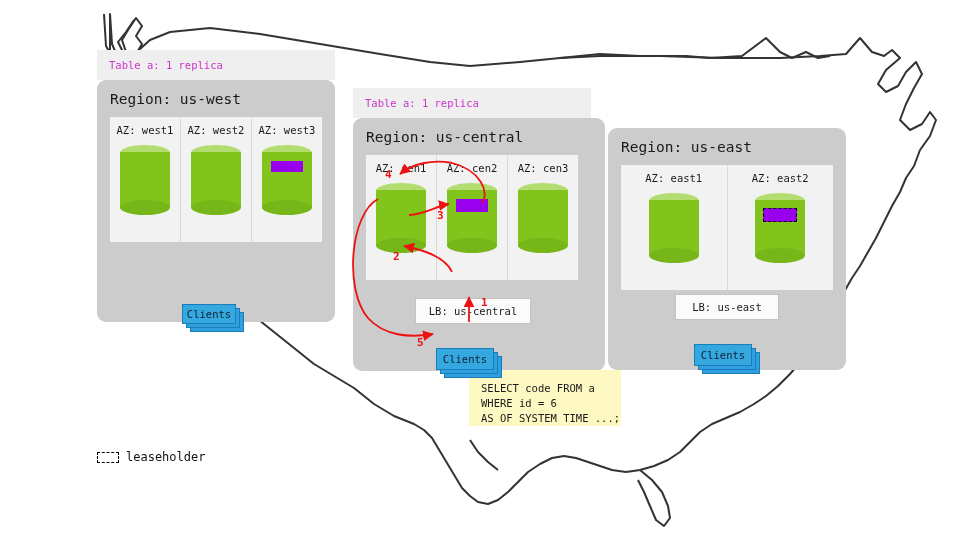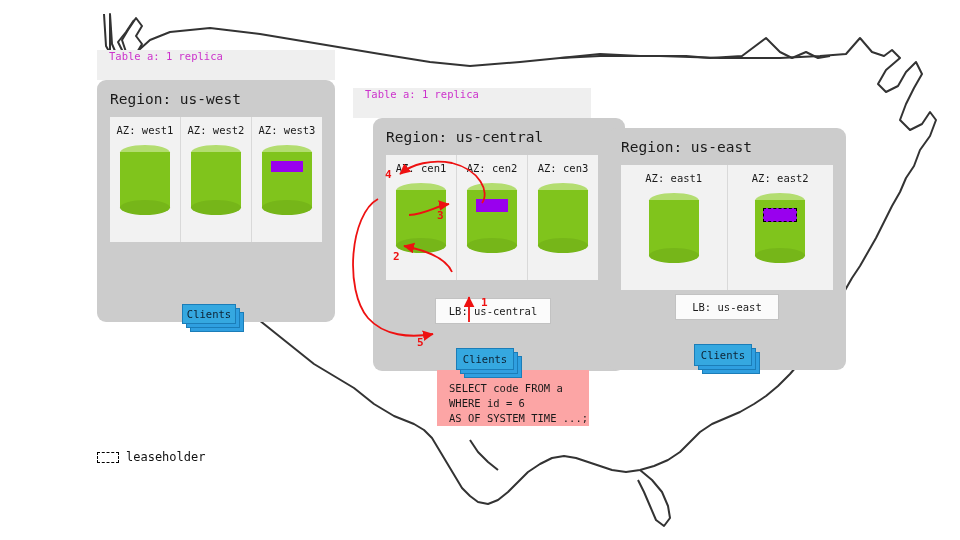--- a/index.html
+++ b/index.html
@@ -9,21 +9,21 @@
     position:relative;
   }
   #stage{position:absolute;left:0;top:0;width:960px;height:540px;}
 
   .map-layer{position:absolute;left:0;top:0;width:960px;height:540px;pointer-events:none;}
 
   
   .region{position:absolute;}
   .region-head{
     background:#efefef;box-sizing:border-box;
-    display:flex;align-items:flex-start;padding-left:12px;
+    display:flex;align-items:center;padding-left:12px;
   }
   .region-head-text{color:#cc33cc;font-size:10.5px;white-space:nowrap;}
   .region-body{background:#cccccc;box-sizing:border-box;position:relative;border-radius:9px;}
   .region-title{
     position:absolute;left:13px;top:11px;font-size:14.5px;color:#1a1a1a;white-space:nowrap;
   }
   .az-strip{position:absolute;background:#f2f2f2;box-sizing:border-box;display:flex;}
   .az{
     flex:1 1 0;box-sizing:border-box;position:relative;
     border-right:1px solid #d9d9d9;
@@ -57,23 +57,23 @@
   
   .clients{position:absolute;z-index:6;}
   .clients .sh{position:absolute;background:#2f9fe0;border:1px solid #1b7db8;box-sizing:border-box;}
   .clients .front{
     position:absolute;left:0;top:0;background:#35a8e0;border:1px solid #1b7db8;box-sizing:border-box;
     display:flex;align-items:center;justify-content:center;
     font-size:10.5px;color:#0d2233;white-space:nowrap;
   }
   
   .sqlbox{
-    position:absolute;background:#fca5a5;box-sizing:border-box;
+    position:absolute;background:#fef9c3;box-sizing:border-box;
     padding:11px 0 11px 12px;font-size:10.5px;color:#1a1a1a;line-height:15px;
-    white-space:pre;z-index:5;
+    white-space:pre;z-index:5;margin-left:32px;
   }
   
   .legend{position:absolute;display:flex;align-items:center;z-index:7;}
   .legend-swatch{
     width:22px;height:11px;border:1.6px dashed #000;box-sizing:border-box;background:#ffffff;
   }
   .legend-text{font-size:12px;color:#111;margin-left:7px;white-space:nowrap;}
 
   .arrow-layer{position:absolute;left:0;top:0;width:960px;height:540px;pointer-events:none;z-index:8;}
   .arrow-num{
@@ -166,21 +166,21 @@
         <div class="sh" style="left:4px;top:4px;width:54px;height:20px;"></div>
         <div class="front" style="width:54px;height:20px;">Clients</div>
       </div>
     </div>
   </div>
 
   <div class="region" id="region-1" style="left:353px;top:88px;width:238px;height:283px;">
     <div class="region-head" style="width:238px;height:30px;">
       <span class="region-head-text">Table a: 1 replica</span>
     </div>
-    <div class="region-body" style="width:252px;height:253px;margin-left:20px;">
+    <div class="region-body" style="width:252px;height:253px;">
       <div class="region-title">Region: us-central</div>
 
       <div class="az-strip" style="left:13px;top:37px;width:212px;height:125px;">
         <div class="az">
           <span class="az-label">AZ: cen1</span>
           <div class="cyl" style="width:50px;height:70px;">
             <div class="cyl-top" style="width:50px;height:15px;"></div>
             <div class="cyl-body" style="top:7px;width:50px;height:56px;"></div>
             <div class="cyl-bot" style="top:55px;width:50px;height:15px;"></div>
           </div>

